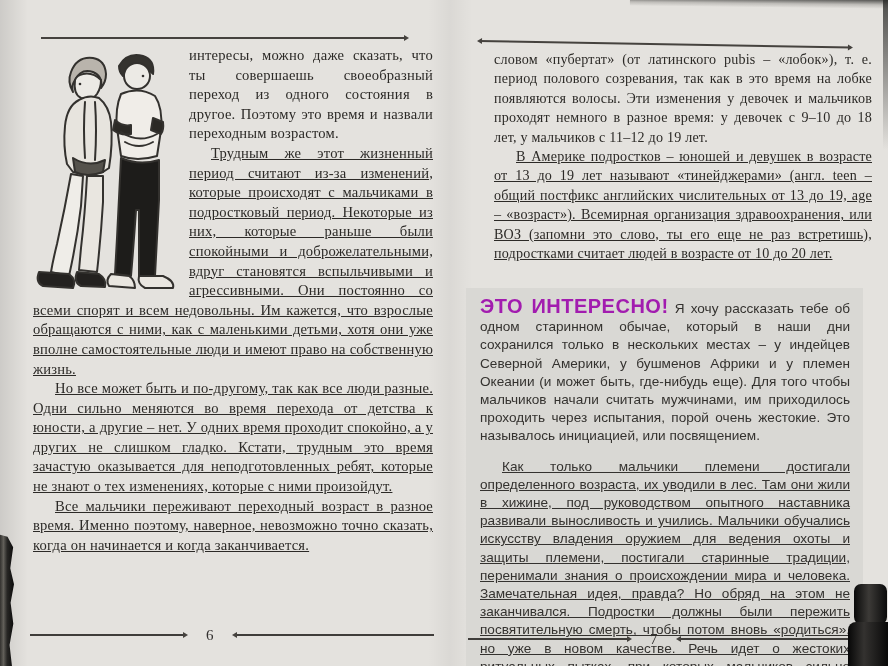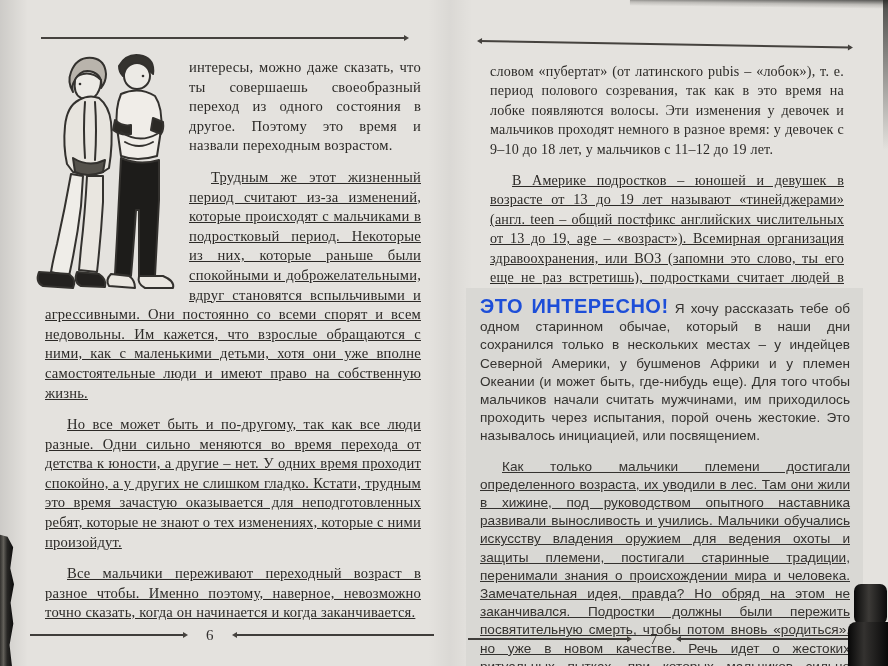--- a/index.html
+++ b/index.html
@@ -28,44 +28,44 @@
   .rule-tip { position:absolute; top:-2px; width:0; height:0; border-top:3px solid transparent; border-bottom:3px solid transparent; }
   .rule-tip.r { right:-2px; border-left:5px solid #45423e; }
   .rule-tip.l { left:-2px;  border-right:5px solid #45423e; }
 
   
   .page-text { color:#2c2a27; text-align:justify; }
   .left-body {
     position:absolute; left:33px; top:46px; width:400px; height:580px; overflow:hidden;
     font-size:14.6px; line-height:19.6px; letter-spacing:0.2px;
   }
-  .left-body p, .right-body p { margin:12px; }
+  .left-body p, .right-body p { margin:0; }
   .indent { text-indent:22px;text-decoration:underline; }
 
   .illustration {
     float:left; width:148px; height:248px; margin:2px 8px 4px 0;
   }
   .illustration svg { width:100%; height:100%; }
 
   .right-body {
-    position:absolute; left:478px; top:50px; width:378px; height:234px; overflow:hidden;
+    position:absolute; left:494px; top:50px; width:378px; height:234px; overflow:hidden;
     font-size:14.1px; line-height:19.4px; letter-spacing:0.2px;
   }
 
   
   .info-box {
     position:absolute; left:466px; top:288px; width:397px; min-height:326px; box-sizing:border-box;
     background:#d9d8d4; padding:9px 13px 10px 14px;
     font-family:"Liberation Sans", sans-serif;
     font-size:13.6px; line-height:18.2px; color:#34322f; text-align:justify;
   }
   .info-box p { margin:0; }
   .info-box .gap { height:12px; }
   .box-heading {
-    font-weight:bold; font-size:20px; letter-spacing:0.5px; color:#1d4ed8;
+    font-weight:bold; font-size:20px; letter-spacing:0.5px; color:#a21caf;
   }
 
   
   .footer { position:absolute; display:flex; align-items:center; color:#333130; }
   .footer-left  { left:30px;  top:628px; width:404px; }
   .footer-right { left:468px; top:632px; width:420px; }
   .pnum { font-size:15px; padding:0 20px; line-height:14px; }
   .frule { height:2px; background:#3f3d3a; position:relative; }
   .frule.grow { flex:1; }
   .fl-left6  { width:156px; }
@@ -133,21 +133,21 @@
           <path d="M92 94 Q106 102 120 94"></path>
           <path d="M88 110 Q86 150 84 190 L82 226 L98 228 Q101 192 103 162 L106 162 Q106 196 106 228 L122 228 Q124 190 126 152 L126 112 Q106 118 88 110 Z" fill="#1d1c1a"></path>
           <path d="M78 226 Q72 232 76 238 L102 240 Q102 232 96 228 Z" fill="#e9e6e0"></path>
           <path d="M106 228 Q104 236 112 240 L140 240 Q142 233 130 228 Z" fill="#e9e6e0"></path>
         </g>
       </svg>
     </div>
     <p>интересы, можно даже сказать, что ты совершаешь своеобразный переход из одного состояния в другое. Поэтому это время и назвали переходным возрастом.</p>
     <p class="indent">Трудным же этот жизненный период считают из-за изменений, которые происходят с мальчиками в подростковый период. Некоторые из них, которые раньше были спокойными и доброжелательными, вдруг становятся вспыльчивыми и агрессивными. Они постоянно со всеми спорят и всем недовольны. Им кажется, что взрослые обращаются с ними, как с маленькими детьми, хотя они уже вполне самостоятельные люди и имеют право на собственную жизнь.</p>
     <p class="indent">Но все может быть и по-другому, так как все люди разные. Одни сильно меняются во время перехода от детства к юности, а другие – нет. У одних время проходит спокойно, а у других не слишком гладко. Кстати, трудным это время зачастую оказывается для неподготовленных ребят, которые не знают о тех изменениях, которые с ними произойдут.</p>
-    <p class="indent">Все мальчики переживают переходный возраст в разное чтобы. Именно поэтому, наверное, невозможно точно сказать, когда он начинается и когда заканчивается.</p>
+    <p class="indent">Все мальчики переживают переходный возраст в разное время. Именно поэтому, наверное, невозможно точно сказать, когда он начинается и когда заканчивается.</p>
   </div>
 
   <div class="footer footer-left">
     <div class="frule fl-left6">
       <span class="rule-tip r"></span>
     </div>
     <span class="pnum">6</span>
     <div class="frule grow">
       <span class="rule-tip l"></span>
     </div>

